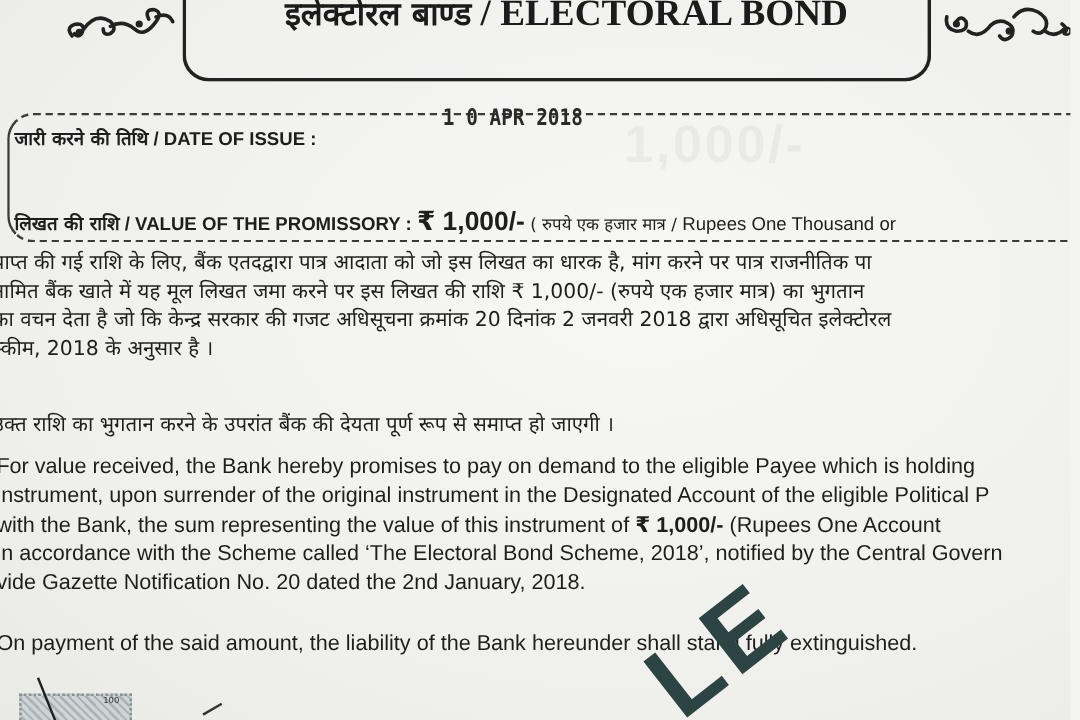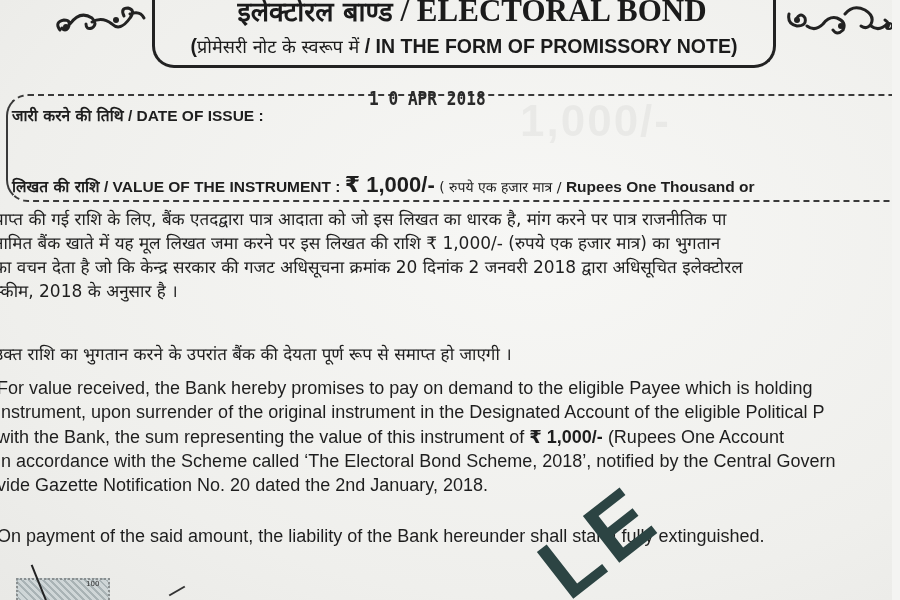--- a/index.html
+++ b/index.html
@@ -58,21 +58,21 @@
     }
     .info-row {
       position: absolute; left: 12px; font-size: 15.5px; font-weight: bold; white-space: nowrap; color: #1e1e1e;
     }
     .info-row .hin { font-family: "DejaVu Sans", sans-serif; font-weight: bold; font-size: 15.5px; }
     .row-date { top: 104px; }
     .row-valid { top: 140px; }
     .row-value { top: 172px; }
     .big-amount { font-size: 22px; font-weight: bold; }
     .small-hin { font-family: "DejaVu Sans", sans-serif; font-weight: normal; font-size: 14px; margin-top: 35px; }
-    .rupees-en { font-size: 15.5px; font-weight: bold; }
+    .rupees-en { font-size: 15.5px; font-weight: normal; }
 
     
     .para {
       position: absolute; white-space: nowrap; font-size: 18px; line-height: 24px; color: #1e1e1e;
     }
     .para.hin-p { font-family: "DejaVu Sans", sans-serif; font-size: 17px; }
     .para .b { font-weight: bold; }
     .hp1 { left: -6px; top: 207px; }
     .hp2 { left: -6px; top: 342px; }
     .ep1 { left: -3px; top: 376px; line-height: 24.3px; font-size: 18px; }
@@ -121,32 +121,29 @@
       <circle cx="12" cy="16" r="3" fill="#222"></circle>
       <circle cx="56" cy="22" r="3" fill="#222"></circle>
       <circle cx="104" cy="22" r="3" fill="none" stroke="#222" stroke-width="2"></circle>
     </svg>
   </div>
 
   <div class="title-box"></div>
   <div class="title-line1">
     <span class="hin">इलेक्टोरल बाण्ड</span><span> / </span><span>ELECTORAL BOND</span>
   </div>
-  <div class="title-line2">
-    <span>(</span><span class="hin">प्रोमेसरी नोट के स्वरूप में</span><span> / </span><span>IN THE FORM OF PROMISSORY NOTE</span><span>)</span>
-  </div>
 
   <div class="info-box"></div>
   <div class="date-stamp">1 0 APR 2018</div>
 
   <div class="info-row row-date">
     <span class="hin">जारी करने की तिथि</span><span> / DATE OF ISSUE :</span>
   </div>
   <div class="info-row row-value">
-    <span class="hin">लिखत की राशि</span><span> / VALUE OF THE INSTRUMENT : </span><span class="big-amount">₹ 1,000/-</span><span class="small-hin"> ( रुपये एक हजार मात्र / </span><span class="rupees-en"> Rupees One Thousand or</span>
+    <span class="hin">लिखत की राशि</span><span> / VALUE OF THE PROMISSORY : </span><span class="big-amount">₹ 1,000/-</span><span class="small-hin"> ( रुपये एक हजार मात्र / </span><span class="rupees-en"> Rupees One Thousand or</span>
   </div>
 
   <div class="para hin-p hp1">
     <span class="line">प्राप्त की गई राशि के लिए, बैंक एतदद्वारा पात्र आदाता को जो इस लिखत का धारक है, मांग करने पर पात्र राजनीतिक पा</span>
     <span class="line">नामित बैंक खाते में यह मूल लिखत जमा करने पर इस लिखत की राशि ₹ 1,000/- (रुपये एक हजार मात्र) का भुगतान</span>
     <span class="line">का वचन देता है जो कि केन्द्र सरकार की गजट अधिसूचना क्रमांक 20 दिनांक 2 जनवरी 2018 द्वारा अधिसूचित इलेक्टोरल</span>
     <span class="line">स्कीम, 2018 के अनुसार है ।</span>
   </div>
   <div class="para hin-p hp2">उक्त राशि का भुगतान करने के उपरांत बैंक की देयता पूर्ण रूप से समाप्त हो जाएगी ।</div>
 

